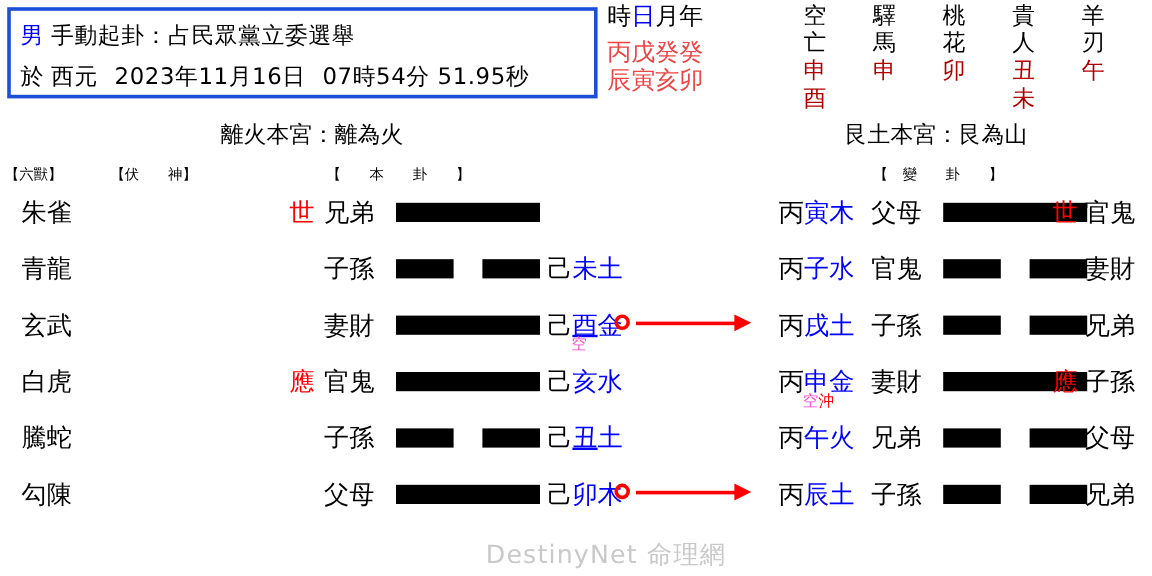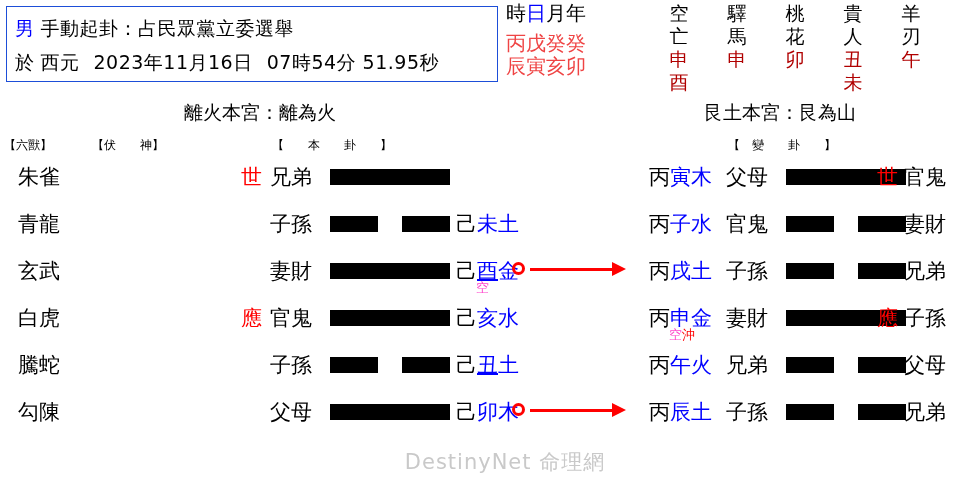--- a/index.html
+++ b/index.html
@@ -21,21 +21,21 @@
     position: absolute;
     left: 0; top: 0;
     width: 960px; height: 96px;
   }
 
   
   .query-box {
     position: absolute;
     left: 6px; top: 6px;
     width: 492px; height: 76px;
-    border: 1px solid #1d4ed8;
+    border: 3px solid #1d4ed8;
     box-sizing: border-box;
     padding: 4px 8px 0 8px;
   }
   .query-line {
     font-size: 19px;
     line-height: 34px;
     white-space: nowrap;
     letter-spacing: 0.5px;
   }
   .q-gender { color: #0000ff; }

